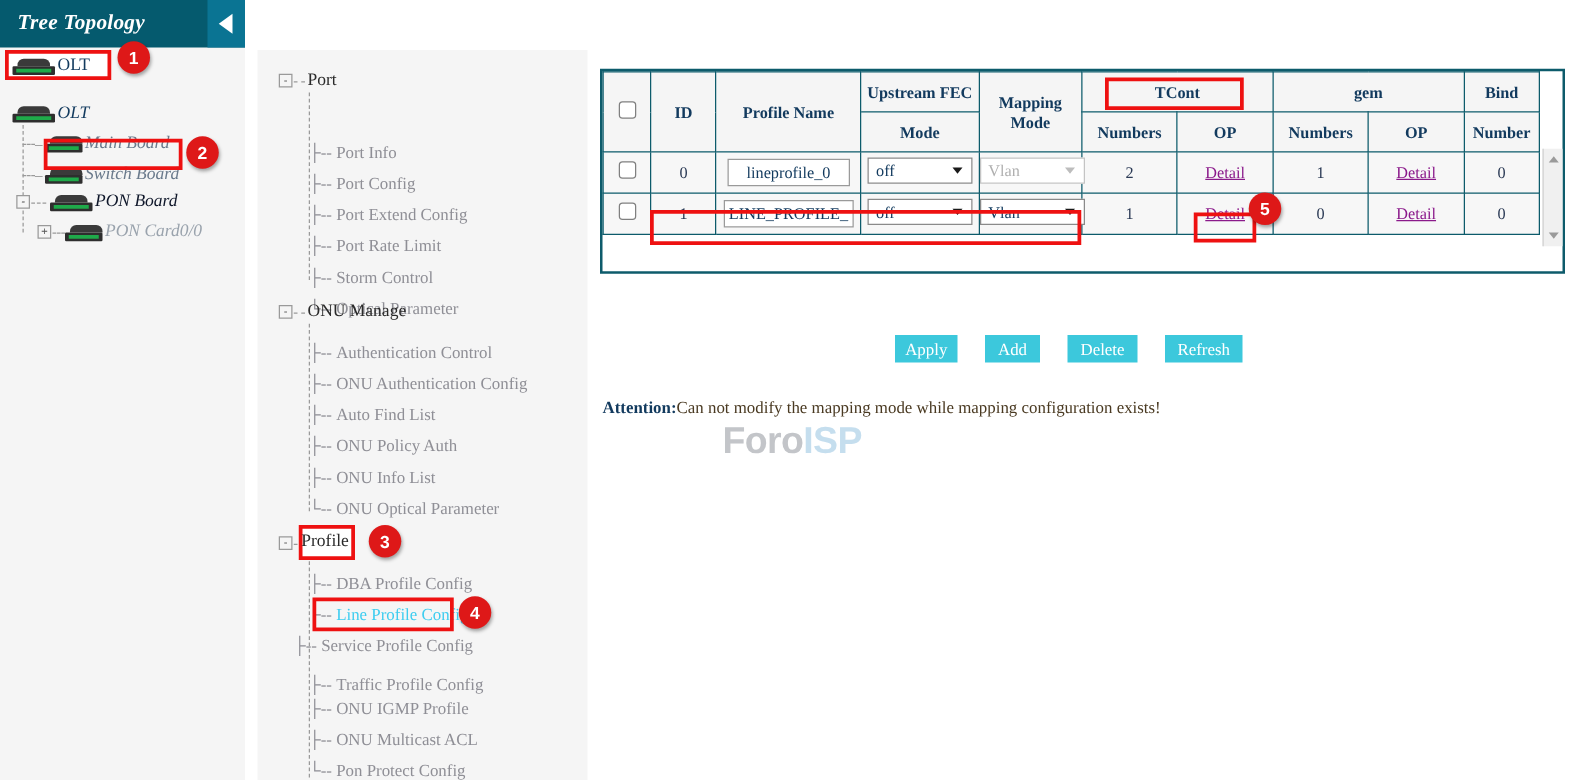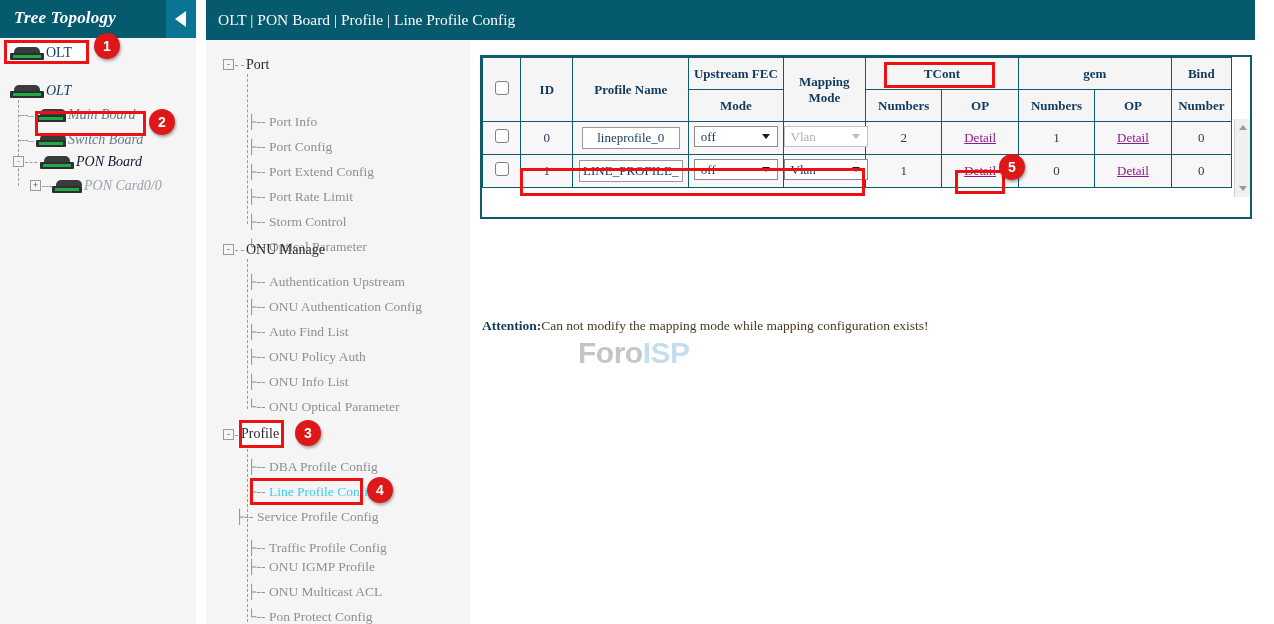--- a/index.html
+++ b/index.html
@@ -343,23 +343,20 @@
         <span class="dev small">
             <span class="top"></span>
             <span class="base"></span>
             <span class="led"></span>
           </span>
         <span class="lbl" style="color:#9aa3ad;">PON Card0/0</span>
       </div>
     </div>
   </div>
 
-  <div id="crumb-bar">
-    <span class="crumb">OLT | PON Board | Profile | Line Profile Config</span>
-  </div>
 
   <div id="menu-panel">
     <div id="menu-scroll">
 
       <span class="exp" style="left:17px; top:19px;">-</span>
       <span class="hline" style="left:29px; top:25px; width:9px;"></span>
       <span class="mgroup" style="left:40px; top:17px;">Port</span>
       <span class="vline" style="left:41px; top:34px; height:150px;"></span>
 
       <span class="mitem" style="left:41px; top:74px;"><span class="mdash">├--&nbsp;</span><span>Port Info</span></span>
@@ -367,21 +364,21 @@
       <span class="mitem" style="left:41px; top:124px;"><span class="mdash">├--&nbsp;</span><span>Port Extend Config</span></span>
       <span class="mitem" style="left:41px; top:149px;"><span class="mdash">├--&nbsp;</span><span>Port Rate Limit</span></span>
       <span class="mitem" style="left:41px; top:174px;"><span class="mdash">├--&nbsp;</span><span>Storm Control</span></span>
       <span class="mitem" style="left:41px; top:199px;"><span class="mdash">└--&nbsp;</span><span>Optical Parameter</span></span>
 
       <span class="exp" style="left:17px; top:204px;">-</span>
       <span class="hline" style="left:29px; top:210px; width:9px;"></span>
       <span class="mgroup" style="left:40px; top:202px;">ONU Manage</span>
       <span class="vline" style="left:41px; top:219px; height:150px;"></span>
 
-      <span class="mitem" style="left:41px; top:234px;"><span class="mdash">├--&nbsp;</span><span>Authentication Upstream</span></span>
+      <span class="mitem" style="left:41px; top:234px;"><span class="mdash">├--&nbsp;</span><span>Authentication Control</span></span>
       <span class="mitem" style="left:41px; top:259px;"><span class="mdash">├--&nbsp;</span><span>ONU Authentication Config</span></span>
       <span class="mitem" style="left:41px; top:284px;"><span class="mdash">├--&nbsp;</span><span>Auto Find List</span></span>
       <span class="mitem" style="left:41px; top:309px;"><span class="mdash">├--&nbsp;</span><span>ONU Policy Auth</span></span>
       <span class="mitem" style="left:41px; top:334px;"><span class="mdash">├--&nbsp;</span><span>ONU Info List</span></span>
       <span class="mitem" style="left:41px; top:359px;"><span class="mdash">└--&nbsp;</span><span>ONU Optical Parameter</span></span>
 
       <span class="exp" style="left:17px; top:389px;">-</span>
       <span class="hline" style="left:29px; top:395px; width:9px;"></span>
       <span class="mgroup" style="left:40px; top:387px;">Profile</span>
       <span class="vline" style="left:41px; top:404px; height:178px;"></span>
@@ -487,20 +484,26 @@
           </tr>
         </tbody>
       </table>
 
       <div id="tbl-sb">
         <span class="tri up"></span>
         <span class="tri dn"></span>
       </div>
     </div>
 
+    <div id="btn-row">
+      <button class="abtn" style="left:0;   width:50px;">Apply</button>
+      <button class="abtn" style="left:72px;width:44px;">Add</button>
+      <button class="abtn" style="left:138px;width:56px;">Delete</button>
+      <button class="abtn" style="left:216px;width:62px;">Refresh</button>
+    </div>
 
     <div id="note">
       <b>Attention:</b><span>Can not modify the mapping mode while mapping configuration exists!</span>
     </div>
 
     <div id="wm">
       <span class="a">Foro</span><span class="b">ISP</span>
     </div>
   </div>
 

